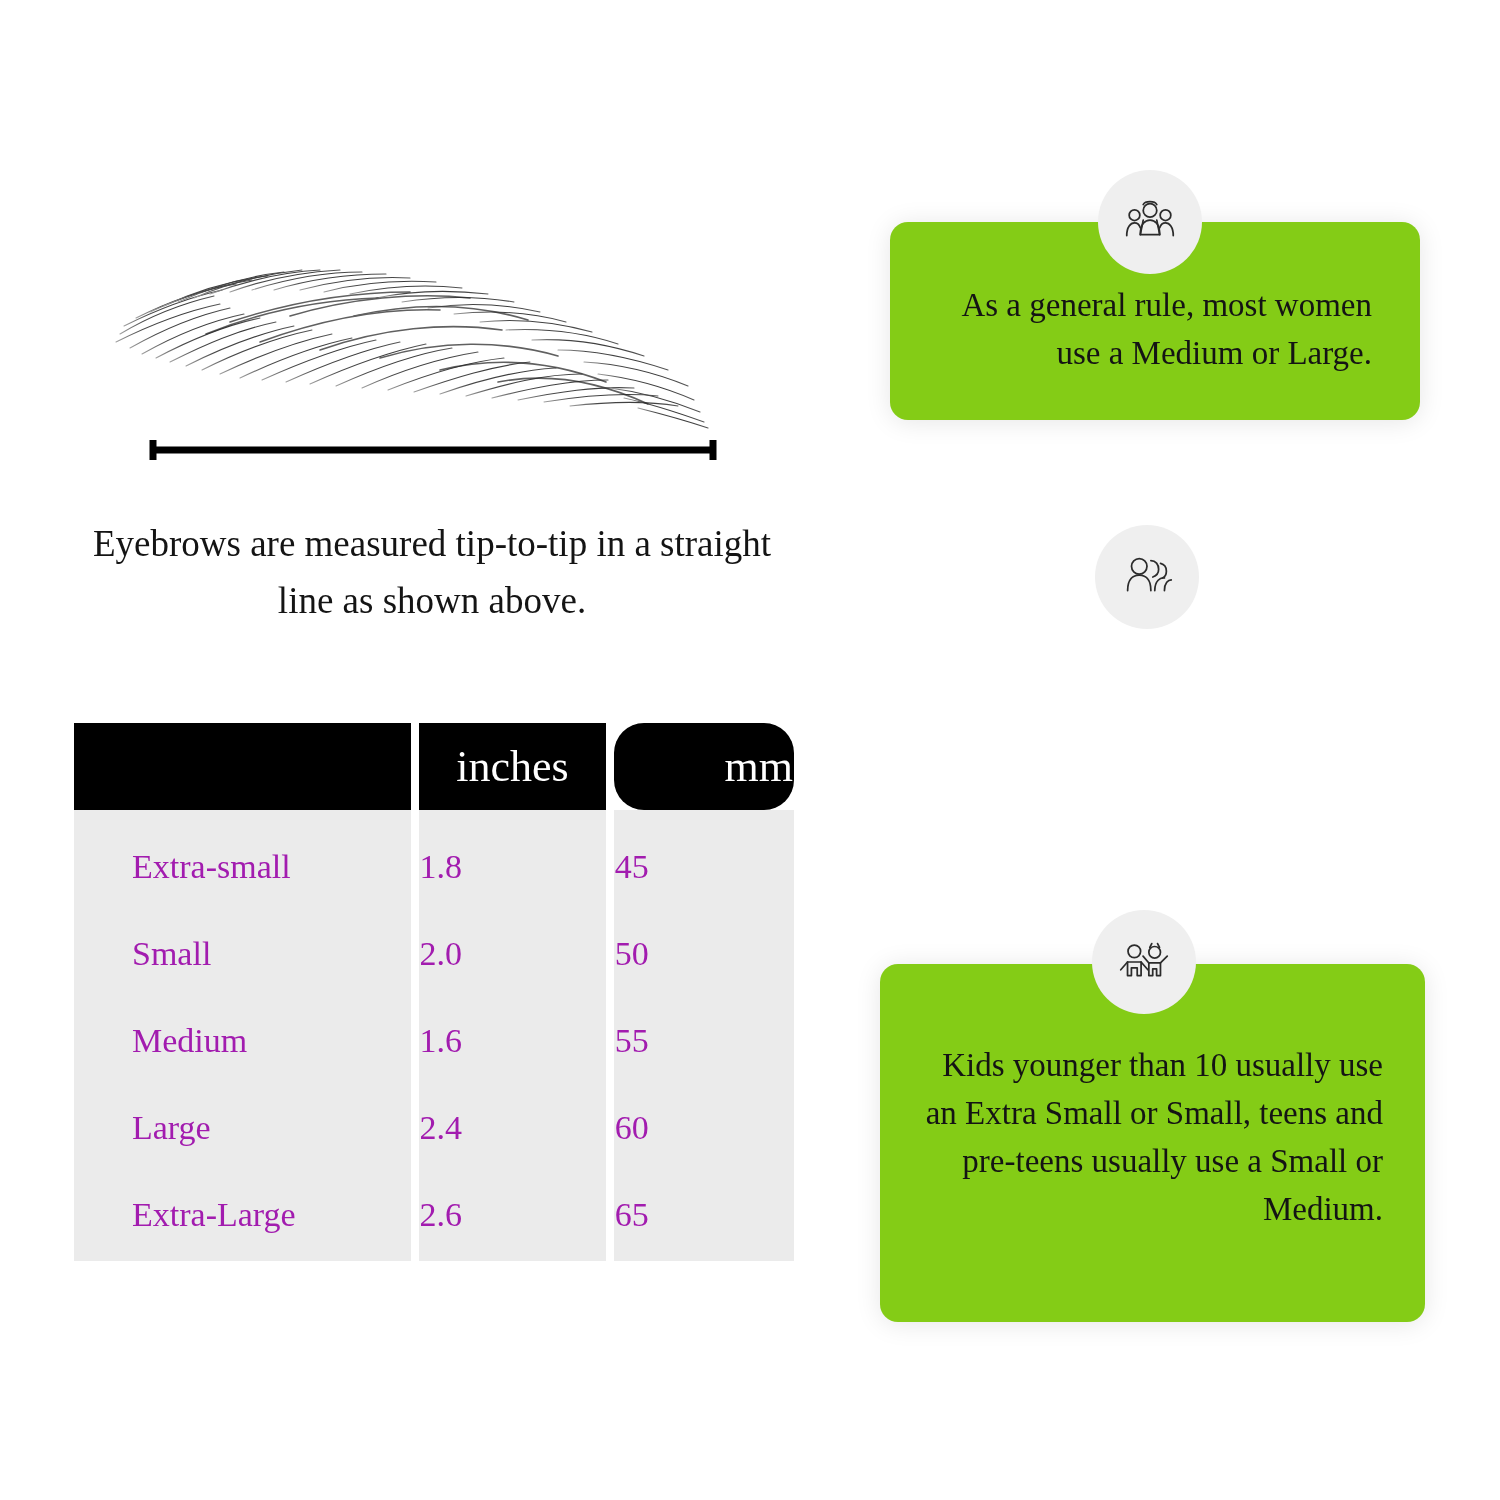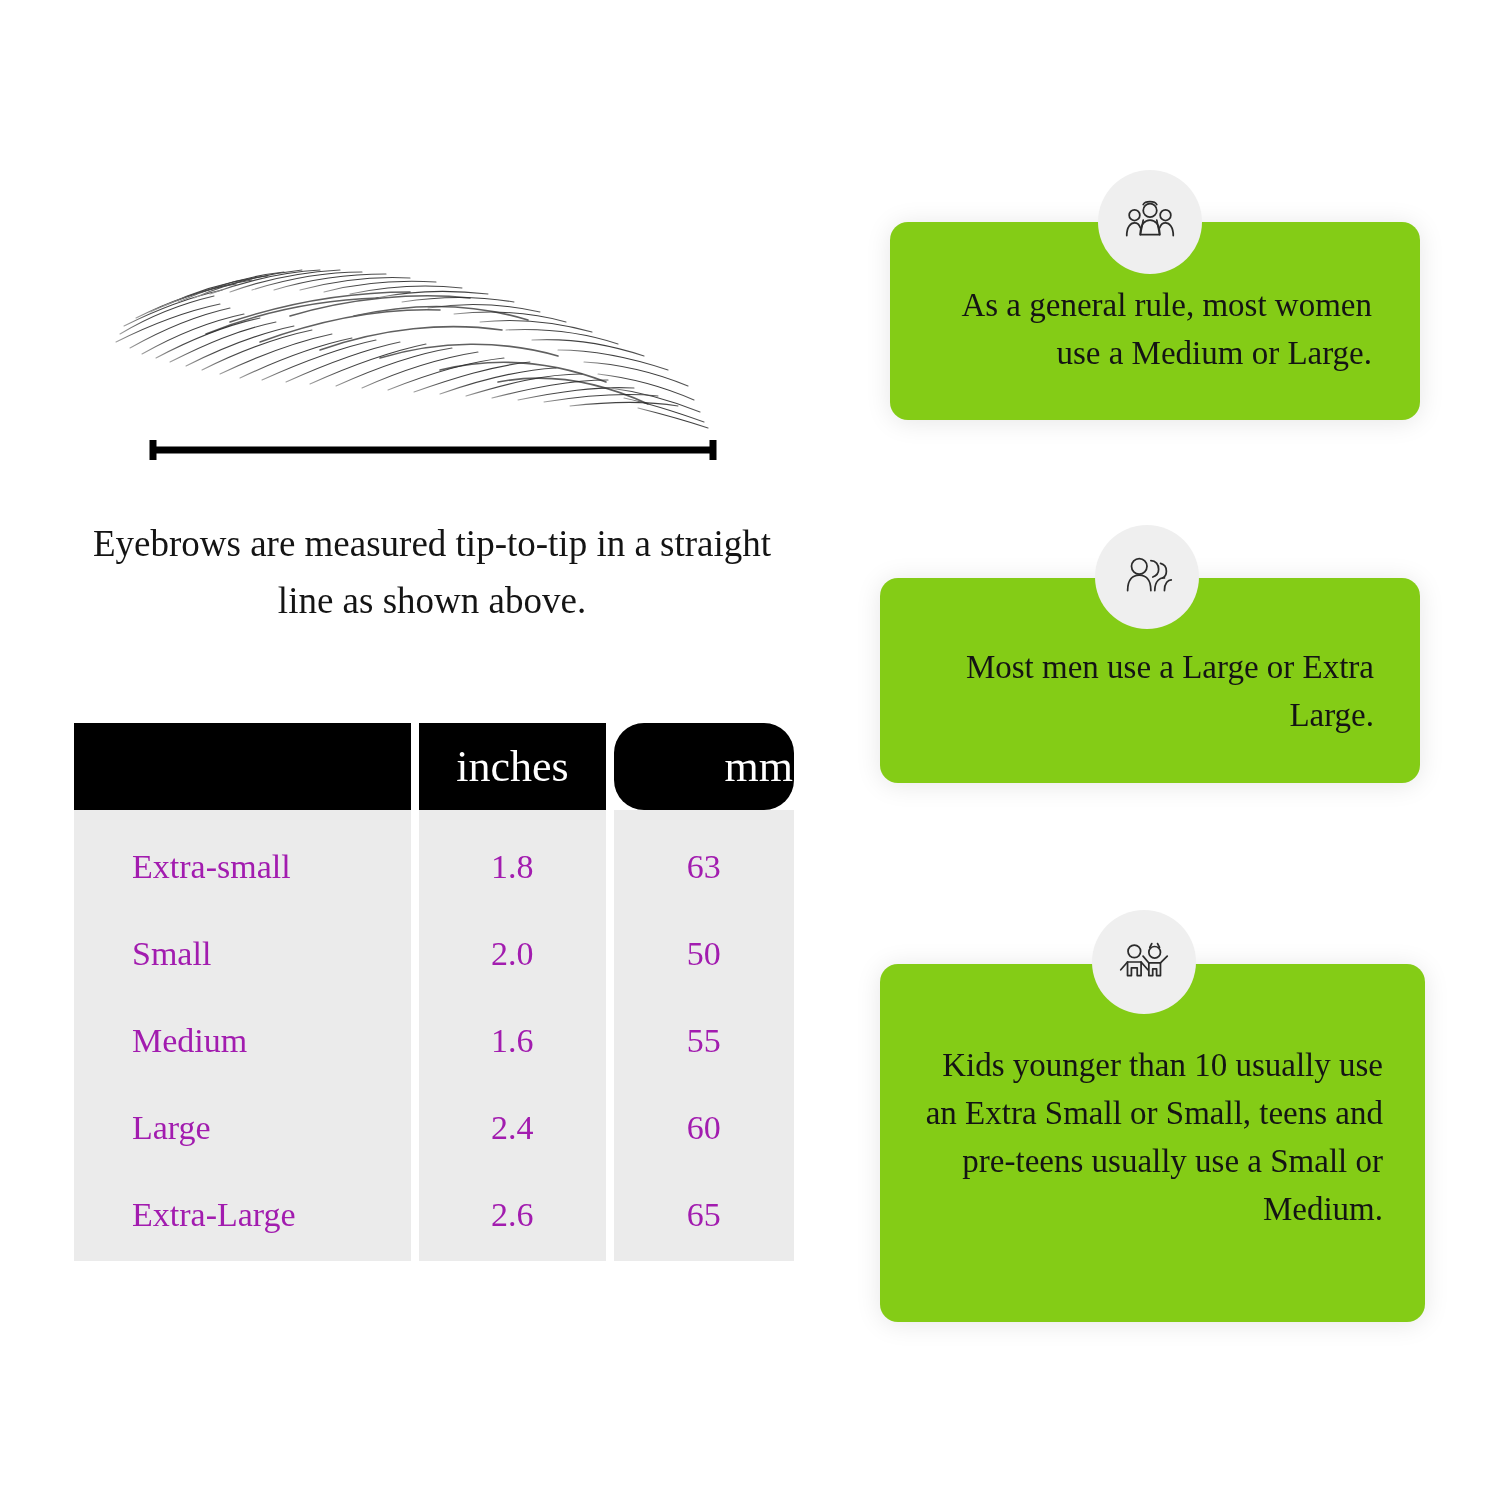--- a/index.html
+++ b/index.html
@@ -94,21 +94,20 @@
     font-size: 34px;
     height: 85px;
     vertical-align: middle;
     color: #a21caf;
   }
   .size-table td.name {
     padding-left: 58px;
     text-align: left;
   }
   .size-table td.num {
-    text-align: center;
     margin-left: 48px;
   }
   .size-table tr.first td { padding-top: 14px; }
   .size-table tr.last td  { padding-bottom: 4px; }
 
   
   .right-col {
     width: 670px;
     position: relative;
   }
@@ -260,21 +259,21 @@
           <th class="spacer-gap"></th>
           <th class="col-mm">mm</th>
         </tr>
       </thead>
       <tbody>
         <tr class="first">
           <td class="name">Extra-small</td>
           <td class="spacer-gap"></td>
           <td class="num">1.8</td>
           <td class="spacer-gap"></td>
-          <td class="num">63</td>
+          <td class="num">45</td>
         </tr>
         <tr>
           <td class="name">Small</td>
           <td class="spacer-gap"></td>
           <td class="num">2.0</td>
           <td class="spacer-gap"></td>
           <td class="num">50</td>
         </tr>
         <tr>
           <td class="name">Medium</td>
@@ -314,23 +313,20 @@
           <path d="M25 30 L22 45 M39 30 L42 45"></path>
           <circle cx="16" cy="25" r="5.5"></circle>
           <path d="M8 46 C8 37, 12 33, 16 33 C19 33, 21 35, 22 38"></path>
           <circle cx="48" cy="25" r="5.5"></circle>
           <path d="M56 46 C56 37, 52 33, 48 33 C45 33, 43 35, 42 38"></path>
           <path d="M25 14 C27 10, 37 10, 39 14"></path>
         </g>
       </svg>
     </div>
 
-    <div class="note-card note-2">
-      <div class="note-text">Most men use a Large or Extra Large.</div>
-    </div>
     <div class="icon-badge badge-2">
       <svg viewBox="0 0 64 64" width="62" height="62" aria-hidden="true">
         <g fill="none" stroke="#2b2b2b" stroke-width="1.8" stroke-linecap="round" stroke-linejoin="round">
           <circle cx="24" cy="21" r="8"></circle>
           <path d="M12 46 C12 34, 18 30, 24 30 C30 30, 36 34, 36 46"></path>
           <path d="M36 15 C41 15, 44 19, 44 24 C44 28, 41 31, 38 32"></path>
           <path d="M40 46 C40 36, 46 32, 50 33"></path>
           <path d="M46 18 C50 19, 52 22, 52 26 C52 29, 50 32, 48 33"></path>
           <path d="M50 46 C50 38, 54 35, 57 35"></path>
         </g>

